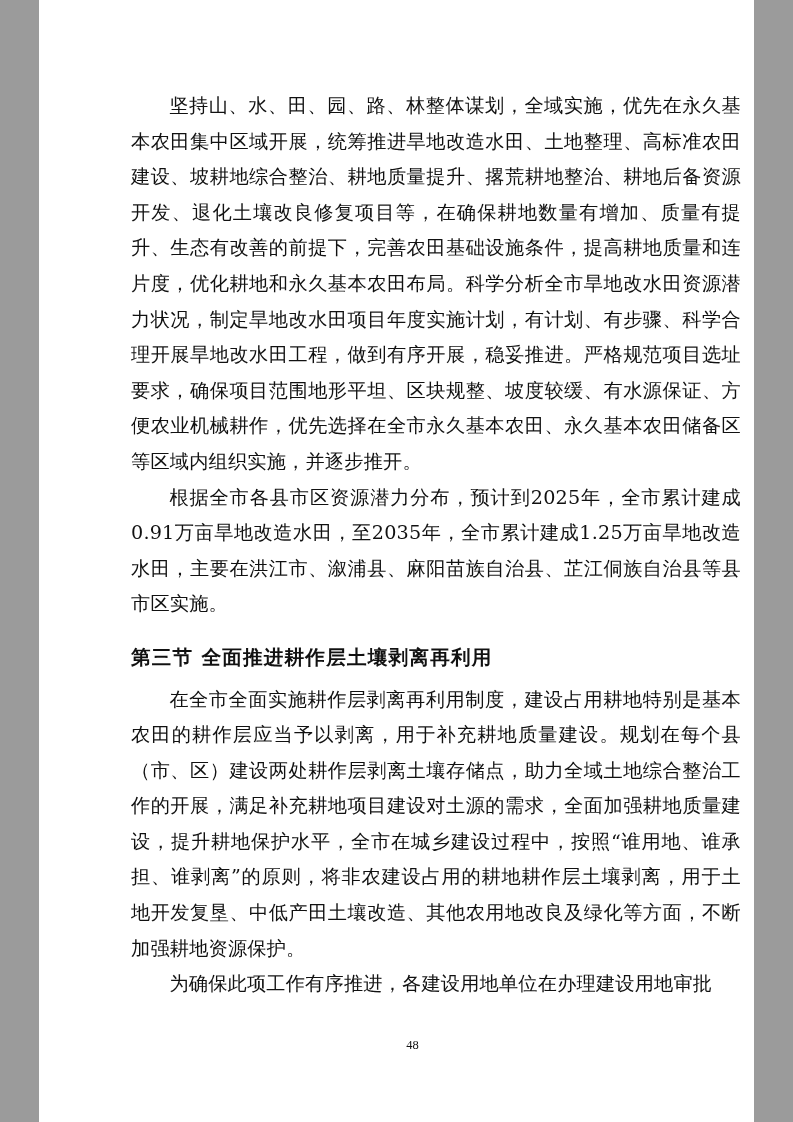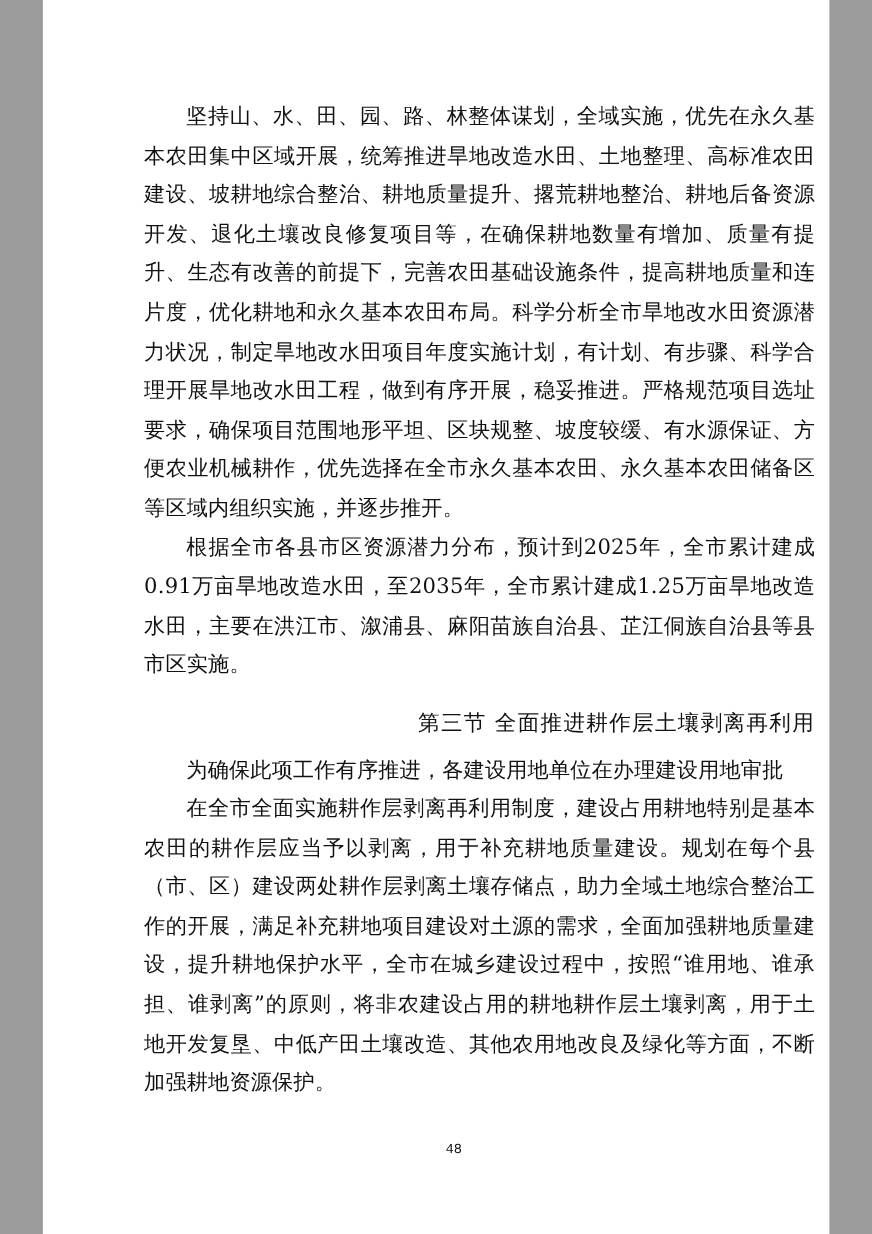--- a/index.html
+++ b/index.html
@@ -30,48 +30,48 @@
     line-height: 35.6px;
     text-align: justify;
     text-justify: inter-ideograph;
     text-indent: 2em;
     letter-spacing: 0.2px;
   }
   h2.section-heading {
     margin: 18px 0 6px 0;
     font-size: 19.6px;
     line-height: 35.6px;
-    font-weight: normal;
-    text-align: right;
+    font-weight: bold;
+    text-align: left;
     letter-spacing: 1.2px;
   }
   .page-number {
     position: absolute;
     left: 0;
     right: 0;
     top: 1038px;
     text-align: center;
     font-size: 12.5px;
-    font-family: Liberation Mono, monospace;
+    font-family: Liberation Serif, serif;
     color: #111111;
     padding-left: 32px;
   }
 </style>
 </head>
 <body>
 
 <div class="page">
   <div class="content">
 
     <p class="para">坚持山、水、田、园、路、林整体谋划，全域实施，优先在永久基本农田集中区域开展，统筹推进旱地改造水田、土地整理、高标准农田建设、坡耕地综合整治、耕地质量提升、撂荒耕地整治、耕地后备资源开发、退化土壤改良修复项目等，在确保耕地数量有增加、质量有提升、生态有改善的前提下，完善农田基础设施条件，提高耕地质量和连片度，优化耕地和永久基本农田布局。科学分析全市旱地改水田资源潜力状况，制定旱地改水田项目年度实施计划，有计划、有步骤、科学合理开展旱地改水田工程，做到有序开展，稳妥推进。严格规范项目选址要求，确保项目范围地形平坦、区块规整、坡度较缓、有水源保证、方便农业机械耕作，优先选择在全市永久基本农田、永久基本农田储备区等区域内组织实施，并逐步推开。</p>
 
     <p class="para">根据全市各县市区资源潜力分布，预计到2025年，全市累计建成0.91万亩旱地改造水田，至2035年，全市累计建成1.25万亩旱地改造水田，主要在洪江市、溆浦县、麻阳苗族自治县、芷江侗族自治县等县市区实施。</p>
 
     <h2 class="section-heading">第三节  全面推进耕作层土壤剥离再利用</h2>
 
+    <p class="para">在全市全面实施耕作层剥离再利用制度，建设占用耕地特别是基本农田的耕作层应当予以剥离，用于补充耕地质量建设。规划在每个县（市、区）建设两处耕作层剥离土壤存储点，助力全域土地综合整治工作的开展，满足补充耕地项目建设对土源的需求，全面加强耕地质量建设，提升耕地保护水平，全市在城乡建设过程中，按照“谁用地、谁承担、谁剥离”的原则，将非农建设占用的耕地耕作层土壤剥离，用于土地开发复垦、中低产田土壤改造、其他农用地改良及绿化等方面，不断加强耕地资源保护。</p>
+
     <p class="para">为确保此项工作有序推进，各建设用地单位在办理建设用地审批</p>
-
-    <p class="para">在全市全面实施耕作层剥离再利用制度，建设占用耕地特别是基本农田的耕作层应当予以剥离，用于补充耕地质量建设。规划在每个县（市、区）建设两处耕作层剥离土壤存储点，助力全域土地综合整治工作的开展，满足补充耕地项目建设对土源的需求，全面加强耕地质量建设，提升耕地保护水平，全市在城乡建设过程中，按照“谁用地、谁承担、谁剥离”的原则，将非农建设占用的耕地耕作层土壤剥离，用于土地开发复垦、中低产田土壤改造、其他农用地改良及绿化等方面，不断加强耕地资源保护。</p>
 
   </div>
 
   <div class="page-number">48</div>
 </div>
 
 </body></html>

